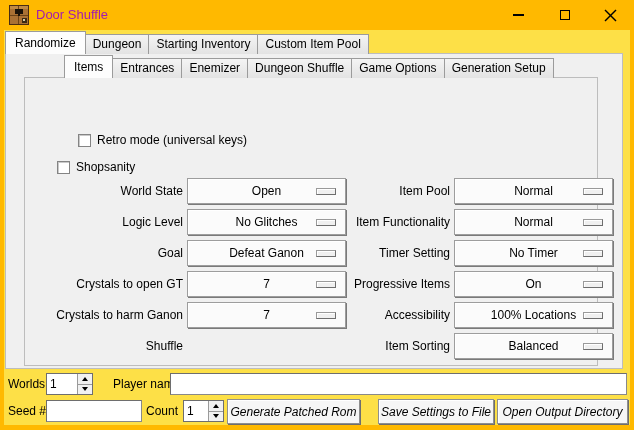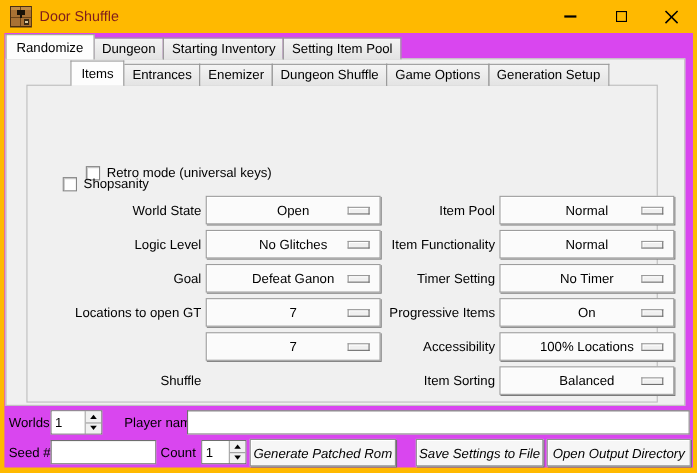--- a/index.html
+++ b/index.html
@@ -16,35 +16,35 @@
     overflow: hidden;
   }
   
   #titlebar {
     position: absolute; left:0; top:0; width:634px; height:30px;
     background: #ffb900;
   }
   #app-icon { position:absolute; left:9px; top:5px; width:20px; height:20px; }
   #title-text {
     position:absolute; left:36px; top:0; height:30px; line-height:30px;
-    font-size:13px; color:#7f1d1d;
+    font-size:13px; color:#a21caf;
   }
   .win-btn {
     position:absolute; top:0; width:38px; height:30px;
     display:flex; align-items:center; justify-content:center;
   }
   #btn-min   { left:499px; }
   #btn-max   { left:546px; }
   #btn-close { left:591px; }
   .min-glyph { width:11px; height:2px; background:#000; }
   .max-glyph { width:10px; height:10px; border:1.5px solid #000; background:transparent; }
   
   #client {
     position:absolute; left:4px; top:30px; width:626px; height:395px;
-    background:#d946ef;
+    background:#fde047;
   }
   
   .tab-row {
     position:absolute; display:flex; align-items:flex-end; z-index:3;
   }
   #outer-tabs { left:1px; top:1px; height:23px; }
   #inner-tabs { left:24px; top:25px; height:23px;padding-left:36px; }
   .tab {
     height:20px; line-height:19px; padding:0 7px;
     background:linear-gradient(#f4f4f4,#e3e3e3);
@@ -61,21 +61,21 @@
   #outer-frame {
     position:absolute; left:1px; top:23px; width:618px; height:316px;
     background:#f0f0f0; border:1px solid #bdbdbd; z-index:1;
   }
   #inner-frame {
     position:absolute; left:20px; top:47px; width:574px; height:289px;
     background:#f0f0f0; border:1px solid #bdbdbd; z-index:2;
   }
   
   .check-row { position:absolute; left:32px; display:flex; align-items:center; height:16px; }
-  #check-row-0 { top:71px;padding-left:21px; }
+  #check-row-0 { top:54px;padding-left:21px; }
   #check-row-1 { top:81px; }
   .checkbox {
     width:13px; height:13px; background:#fff;
     border:1px solid #848484;
     box-shadow: inset 1px 1px 0 #c9c9c9;
   }
   .check-label { margin-left:6px; }
   
   .setting-label {
     position:absolute; height:26px; line-height:26px;
@@ -163,21 +163,21 @@
       </svg>
     </div>
   </div>
 
   <div id="client">
 
     <div class="tab-row" id="outer-tabs">
       <div class="tab selected">Randomize</div>
       <div class="tab">Dungeon</div>
       <div class="tab">Starting Inventory</div>
-      <div class="tab">Setting Item Pool</div>
+      <div class="tab">Custom Item Pool</div>
     </div>
 
     <div class="tab-row" id="inner-tabs">
       <div class="tab selected">Items</div>
       <div class="tab">Entrances</div>
       <div class="tab">Enemizer</div>
       <div class="tab">Dungeon Shuffle</div>
       <div class="tab">Game Options</div>
       <div class="tab">Generation Setup</div>
     </div>
@@ -203,25 +203,26 @@
       <div class="setting-label col-l y1">Logic Level</div>
       <div class="dropdown col-l y1">
         <span class="dd-value">No Glitches</span>
         <span class="dd-indicator"></span>
       </div>
       <div class="setting-label col-l y2">Goal</div>
       <div class="dropdown col-l y2">
         <span class="dd-value">Defeat Ganon</span>
         <span class="dd-indicator"></span>
       </div>
-      <div class="setting-label col-l y3">Locations to open GT</div>
+      <div class="setting-label col-l y3">Crystals to open GT</div>
       <div class="dropdown col-l y3">
         <span class="dd-value">7</span>
         <span class="dd-indicator"></span>
       </div>
+      <div class="setting-label col-l y4">Crystals to harm Ganon</div>
       <div class="dropdown col-l y4">
         <span class="dd-value">7</span>
         <span class="dd-indicator"></span>
       </div>
       <div class="setting-label col-l y5">Shuffle</div>
 
       <div class="setting-label col-r y0">Item Pool</div>
       <div class="dropdown col-r y0">
         <span class="dd-value">Normal</span>
         <span class="dd-indicator"></span>

